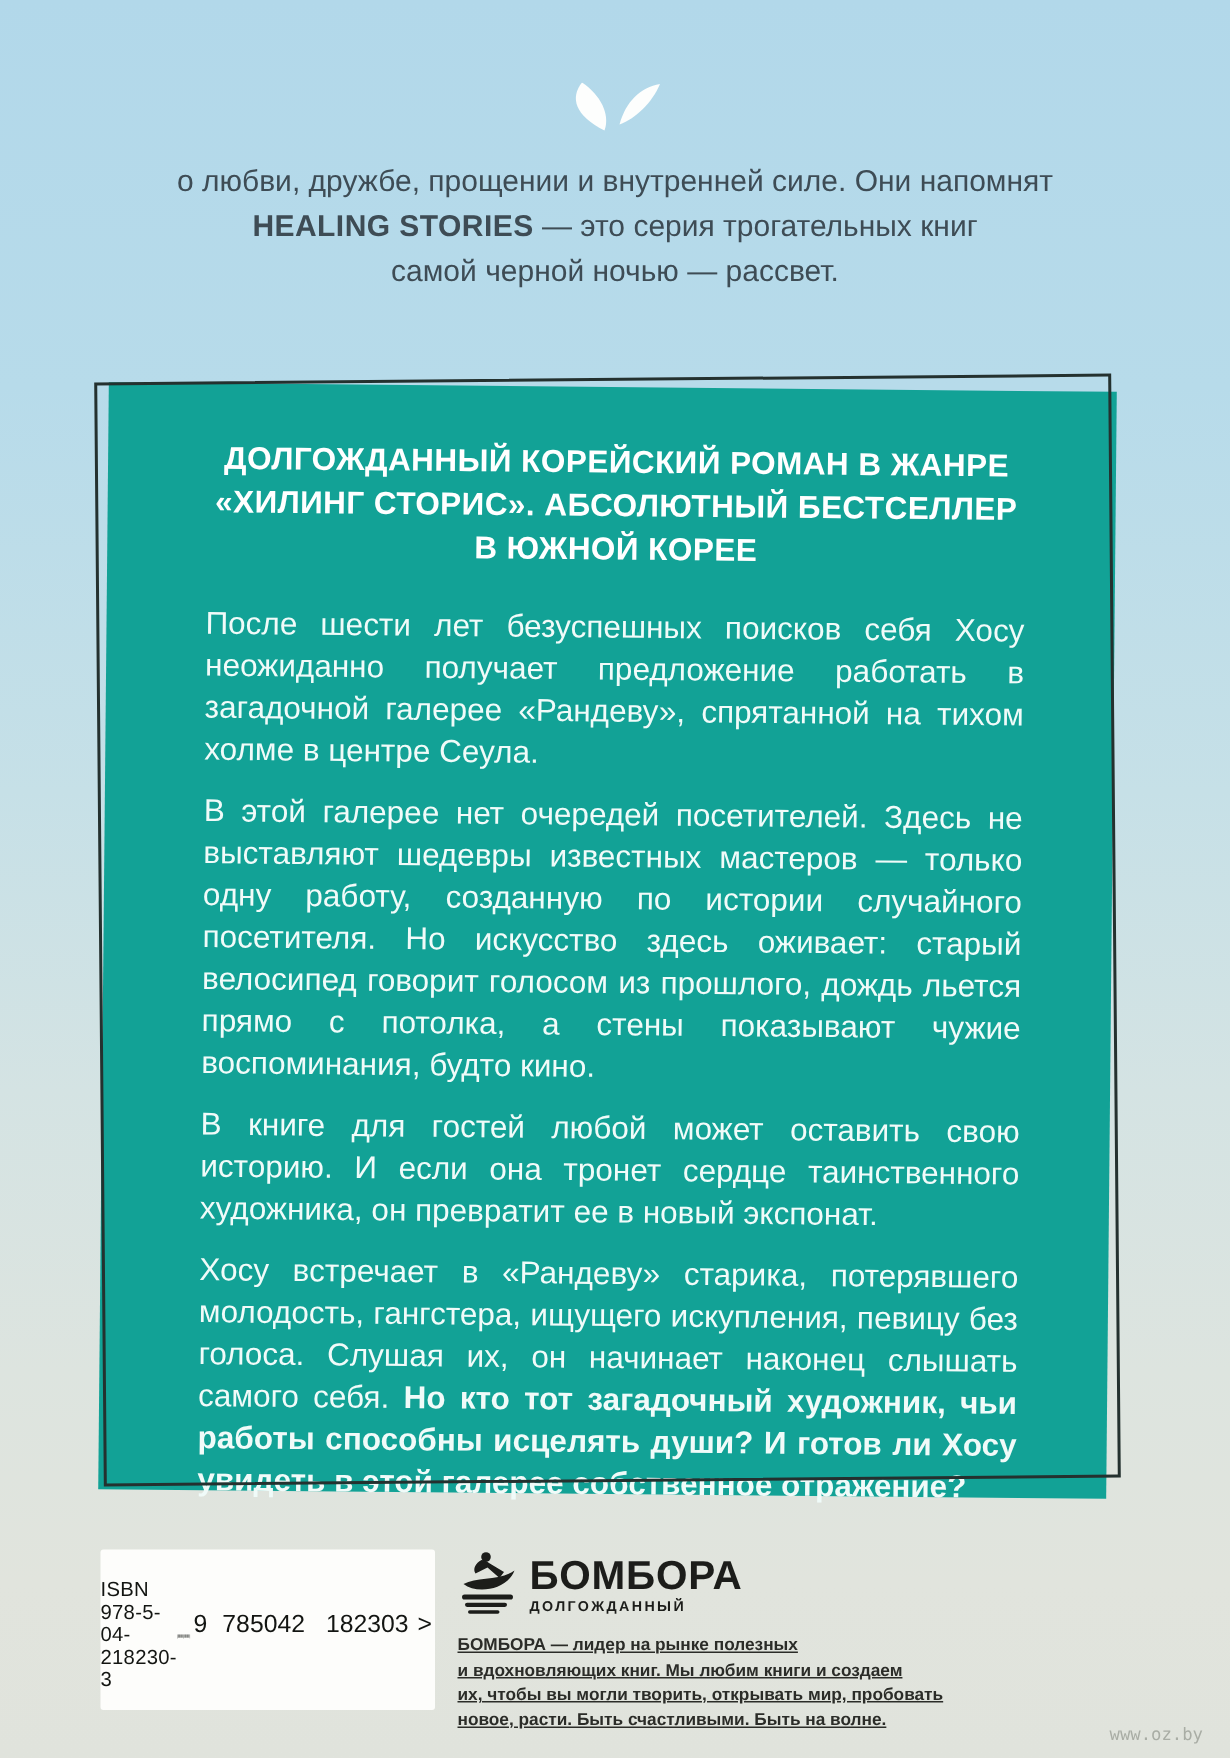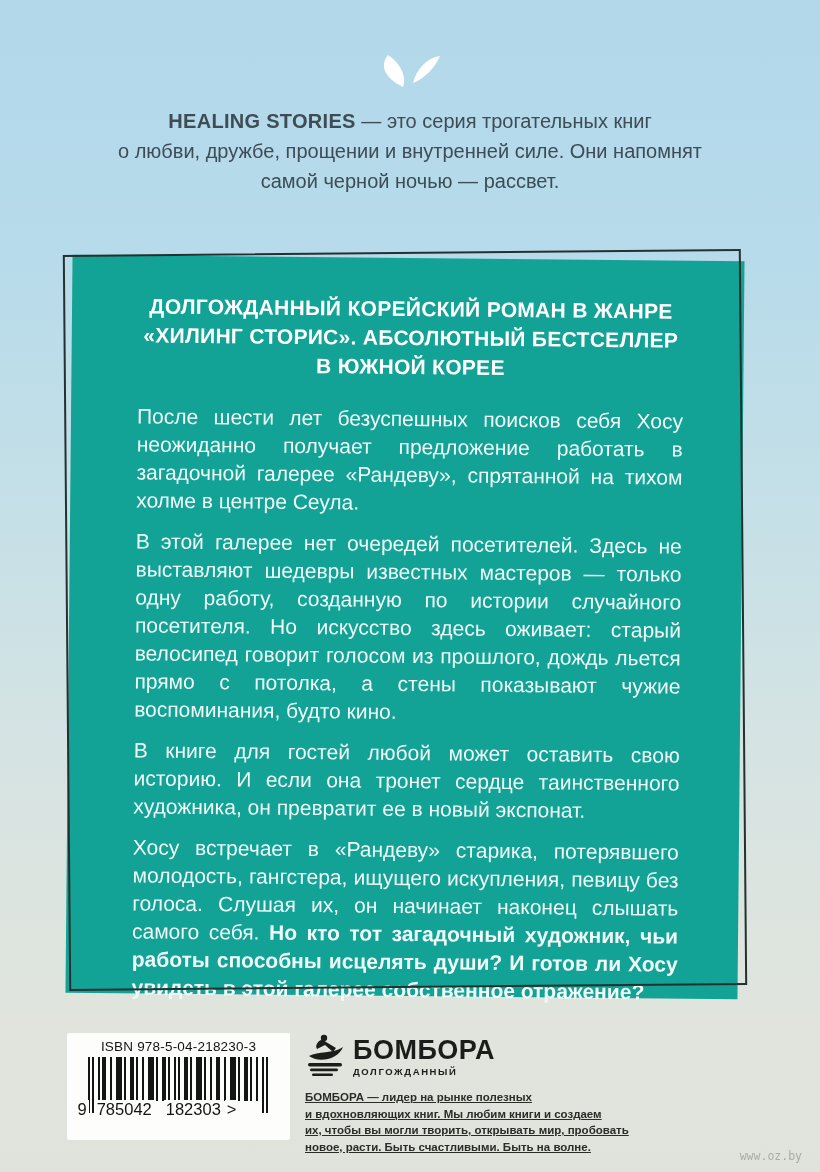--- a/index.html
+++ b/index.html
@@ -48,21 +48,21 @@
     color:#f0fbf9;
     font-size:21px;line-height:28px;
     text-align:justify;
   }
   .panel-fill p .bold{font-weight:bold;}
   
   .barcode-card{
     position:absolute;left:67px;top:1033px;width:223px;height:107px;
     background:#fdfdfb;border-radius:2px;
     box-sizing:border-box;
-    display:flex;flex-direction:column;align-items:center;
+    display:flex;align-items:center;
     padding-top:6px;
   }
   .isbn{font-size:13.5px;color:#131512;letter-spacing:.2px;}
   .bars{margin-top:3px;}
   .barcode-digits{
     margin-top:-13px;
     width:206px;
     display:flex;align-items:flex-end;
     font-size:16.5px;color:#131512;
   }
@@ -90,22 +90,22 @@
 <div class="page">
 
   <div class="bird">
     <svg viewBox="0 0 60 34">
       <path d="M8 0 C0 10 3 22 23 32 C27 21 20 8 8 0 Z" fill="#fdfefd"></path>
       <path d="M60 1 C47 3 37 13 33 28 C44 24 55 13 60 1 Z" fill="#fdfefd"></path>
     </svg>
   </div>
 
   <div class="intro">
+    <div class="intro-line">о любви, дружбе, прощении и внутренней силе. Они напомнят</div>
     <div class="intro-line"><span class="brand">HEALING STORIES</span><span> — это серия трогательных книг</span></div>
-    <div class="intro-line">о любви, дружбе, прощении и внутренней силе. Они напомнят</div>
     <div class="intro-line">самой черной ночью — рассвет.</div>
   </div>
 
   <div class="panel-area">
     <div class="panel-fill">
       <div class="panel-heading">
         <div>ДОЛГОЖДАННЫЙ КОРЕЙСКИЙ РОМАН В ЖАНРЕ</div>
         <div>«ХИЛИНГ СТОРИС». АБСОЛЮТНЫЙ БЕСТСЕЛЛЕР</div>
         <div>В ЮЖНОЙ КОРЕЕ</div>
       </div>

